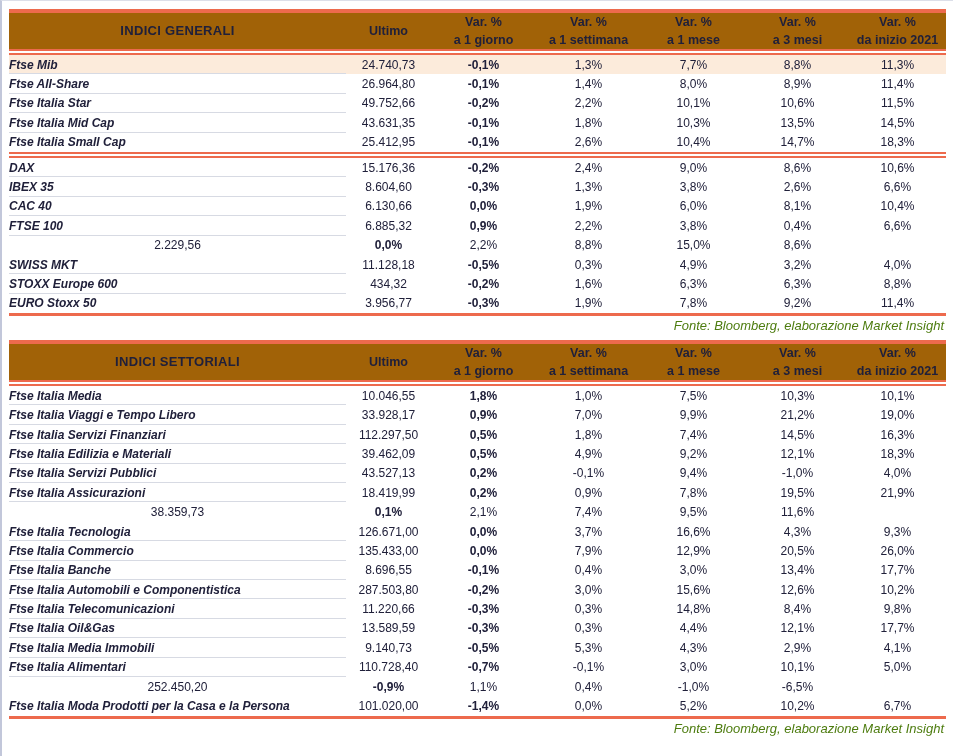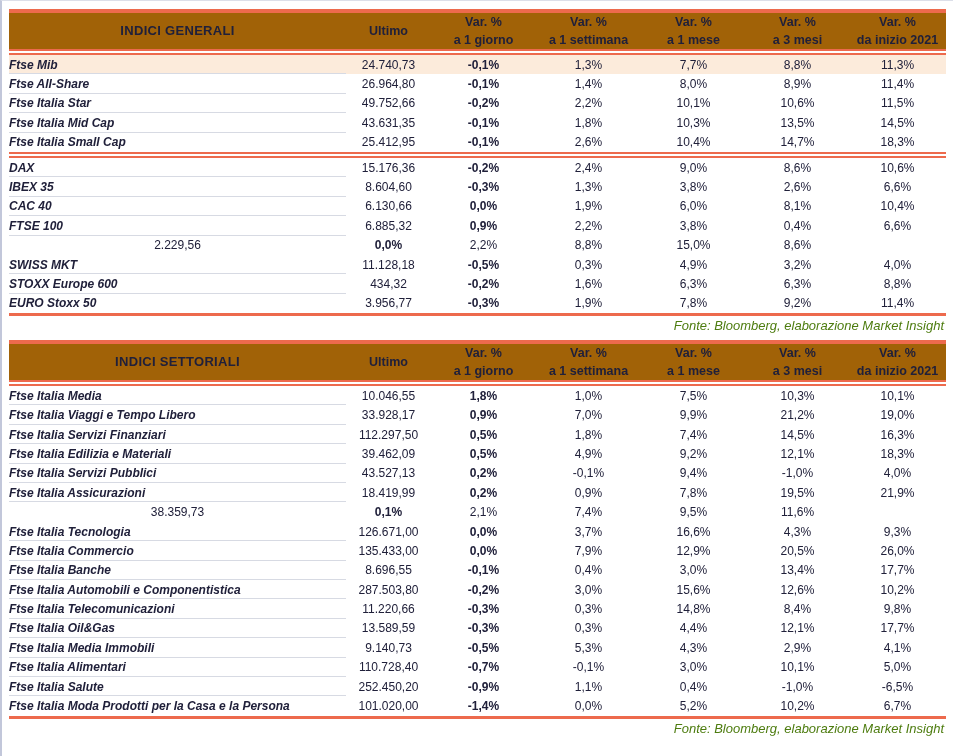--- a/index.html
+++ b/index.html
@@ -382,21 +382,20 @@
           <div class="tr">
     <div class="td label">Ftse Italia Alimentari</div>
     <div class="td val num">110.728,40</div>
     <div class="td val pct bold">-0,7%</div>
     <div class="td val pct">-0,1%</div>
     <div class="td val pct">3,0%</div>
     <div class="td val pct">10,1%</div>
     <div class="td val pct">5,0%</div>
   </div>
           <div class="tr">
-    <div class="td label">Ftse Italia Salute</div>
     <div class="td val num">252.450,20</div>
     <div class="td val pct bold">-0,9%</div>
     <div class="td val pct">1,1%</div>
     <div class="td val pct">0,4%</div>
     <div class="td val pct">-1,0%</div>
     <div class="td val pct">-6,5%</div>
   </div>
           <div class="tr">
     <div class="td label">Ftse Italia Moda Prodotti per la Casa e la Persona</div>
     <div class="td val num">101.020,00</div>

